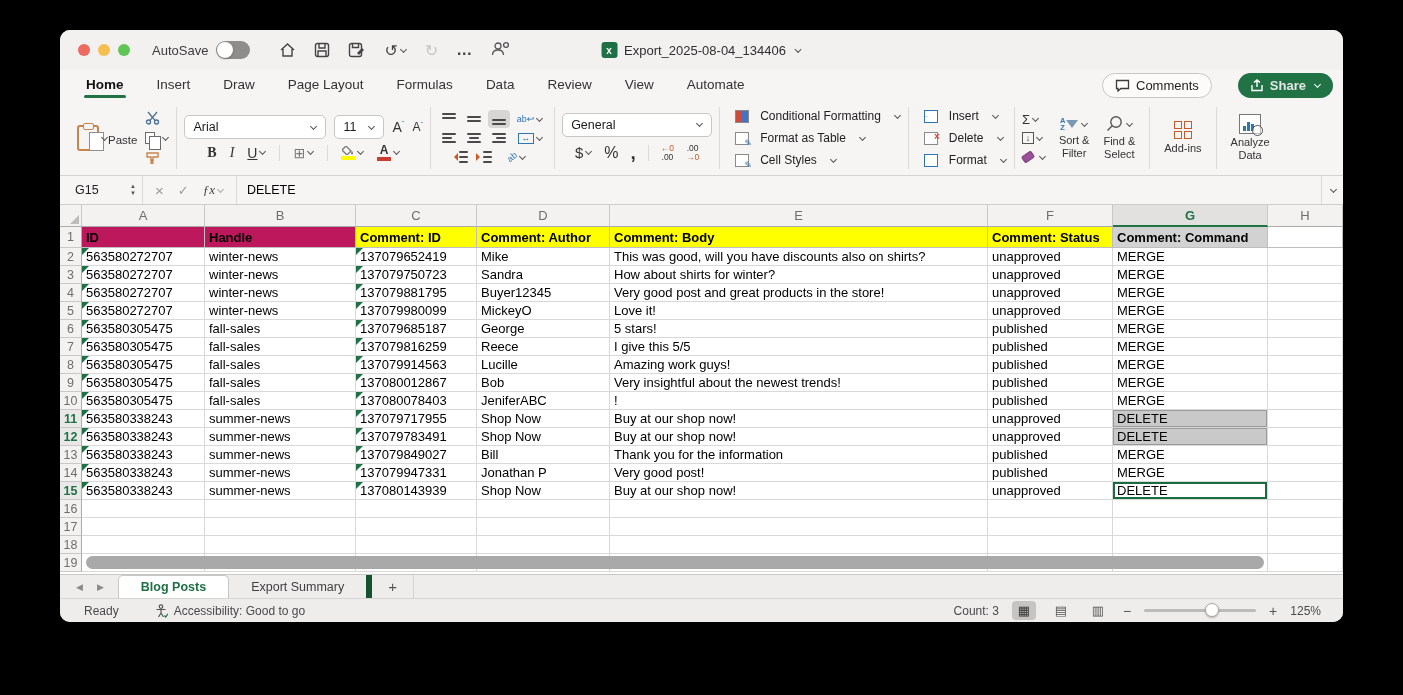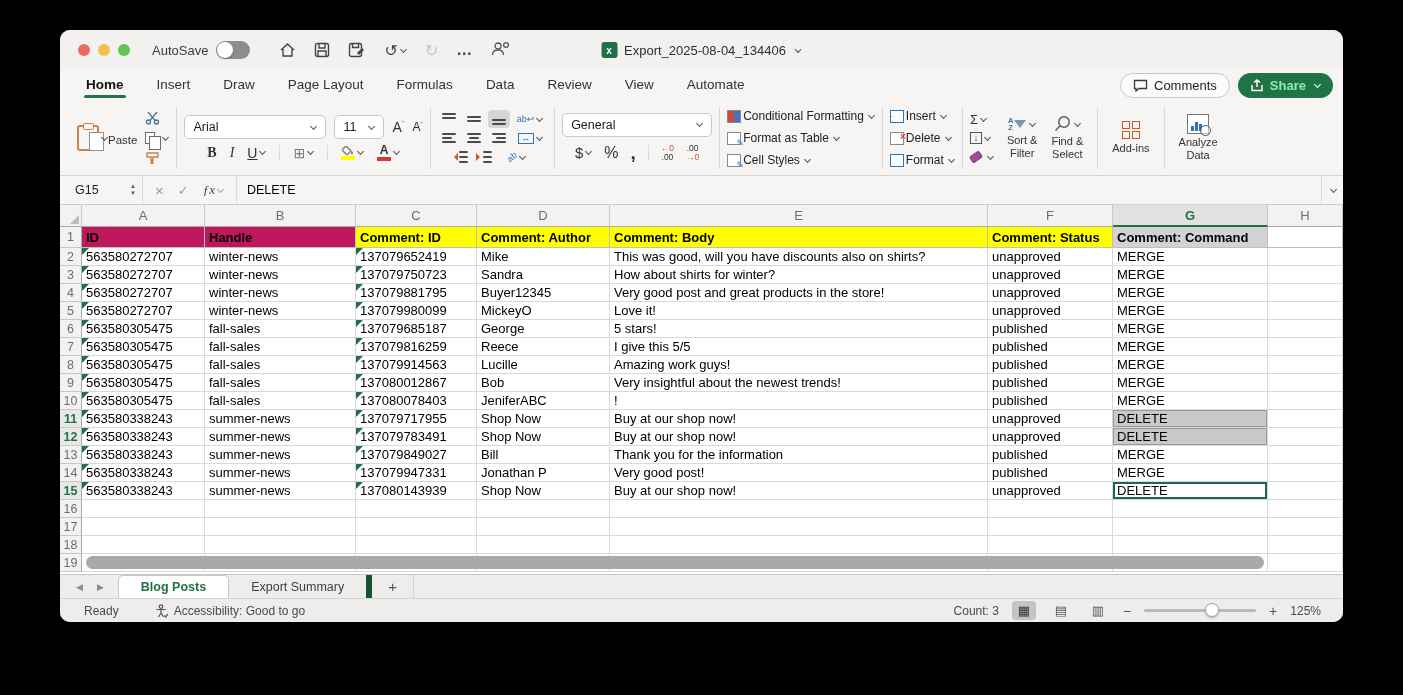--- a/index.html
+++ b/index.html
@@ -20,23 +20,23 @@
   .xlicon { width:16px; height:16px; background:#1E7145; border-radius:3px; color:#fff; font-size:10px; font-weight:bold; display:flex; align-items:center; justify-content:center; }
   .doc-title { font-size:13px; color:#2f2f2f; }
   .search-pill { margin-left:auto; width:282px; height:25px; background:#EAE8E7; border:1px solid #DCDAD8; border-radius:6px; display:flex; align-items:center; padding:0 9px; gap:6px; color:#8E8C8A; font-size:12.5px; }
   .people-ic { margin-left:10px; }
 
   
   .tabrow { height:30px; display:flex; align-items:center; padding-left:24px; flex:none; position:relative; }
   .rtab { font-size:13.5px; color:#333; margin-right:29px; padding:5px 2px 7px; position:relative; cursor:default; }
   .rtab.active { font-weight:bold; color:#111; }
   .rtab.active::after { content:""; position:absolute; left:0; right:0; bottom:1px; height:3px; border-radius:2px; background:#217346; }
-  .tabrow-right { margin-left:auto; display:flex; align-items:center; gap:8px; padding-right:10px; }
+  .tabrow-right { margin-left:auto; display:flex; align-items:center; gap:26px; padding-right:10px; }
   .comments-btn { height:25px; border:1px solid #C9C7C5; background:#FCFBFA; border-radius:13px; display:flex; align-items:center; gap:6px; padding:0 12px; font-size:13px; color:#222; }
-  .share-btn { height:25px; background:#217346; border-radius:13px; display:flex; align-items:center; gap:6px; padding:0 12px; font-size:13px; color:#86efac; font-weight:600; }
+  .share-btn { height:25px; background:#217346; border-radius:13px; display:flex; align-items:center; gap:6px; padding:0 12px; font-size:13px; color:#e5e5e5; font-weight:600; }
 
   
   .ribbon { height:76px; border-bottom:1px solid #D5D3D1; display:flex; align-items:stretch; padding:5px 6px 4px 10px; flex:none; }
   .rgroup { display:flex; align-items:center; padding:0 7px; }
   .rsep { width:1px; background:#DCDAD8; margin:2px 0; }
   .chev { display:inline-block; width:5px; height:5px; border-right:1.4px solid #555; border-bottom:1.4px solid #555; transform:rotate(45deg); margin:0 1px 2px 3px; flex:none; }
   .chev.w { border-color:#fff; }
   .paste { display:flex; flex-direction:row; align-items:center; margin-right:8px; }
   .clipboard { width:22px; height:26px; border:2px solid #C8854B; border-radius:3px; position:relative; background:#F6F5F4; }
   .clipboard::before { content:""; position:absolute; left:4px; top:-4px; width:9px; height:5px; border:1.5px solid #C8854B; border-radius:2px; background:#F6F5F4; }
@@ -67,21 +67,21 @@
   .wrap-ic, .orient-ic { font-size:9px; color:#2E75B6; }
   .merge-ic { width:16px; height:11px; border:1.3px solid #2E75B6; color:#2E75B6; font-size:9px; display:flex; align-items:center; justify-content:center; }
   .ind-ic { position:relative; width:16px; height:12px; }
   .ind-ic i { position:absolute; right:0; height:2px; width:9px; background:#4a4a4a; border-radius:1px; }
   .ind-ic i:nth-child(1){top:0;} .ind-ic i:nth-child(2){top:5px;} .ind-ic i:nth-child(3){top:10px;}
   .ind-ic::before { content:""; position:absolute; left:0; top:2px; border:4px solid transparent; }
   .ind-ic.out::before { border-right-color:#C75B28; left:-2px; }
   .ind-ic.in::before { border-left-color:#C75B28; }
   .numfmt { width:150px; }
   .dec-ic { display:flex; flex-direction:column; align-items:center; font-size:8.5px; line-height:1.05; color:#333; }
-  .style-row { display:flex; align-items:center; gap:2px; height:20px; font-size:12px; color:#222; white-space:nowrap; }
+  .style-row { display:flex; align-items:center; gap:11px; height:20px; font-size:12px; color:#222; white-space:nowrap;margin-left:8px; }
   .sq-ic { width:14px; height:13px; border:1.2px solid #8a8a8a; position:relative; flex:none; background:#fff; }
   .sq-ic.cf { background:linear-gradient(90deg,#D04A3A 50%,#4472C4 50%); }
   .sq-ic.ft::after, .sq-ic.cs::after { content:"✎"; position:absolute; right:-4px; bottom:-4px; font-size:9px; color:#2E75B6; }
   .sq-ic.grid { background:linear-gradient(#fff,#fff), repeating-linear-gradient(0deg,#9ab6d4 0 1px,transparent 1px 6px); }
   .sq-ic.ins { border-color:#2E75B6; } .sq-ic.ins::after { content:"←"; position:absolute; left:-3px; top:0px; font-size:8px; color:#2E75B6; }
   .sq-ic.del::after { content:"×"; position:absolute; right:-3px; top:-2px; font-size:10px; color:#D04A3A; font-weight:bold; }
   .sq-ic.fmt { border-color:#2E75B6; }
   .edit-col { display:flex; flex-direction:column; justify-content:center; gap:3px; margin-right:6px; }
   .edit-mini { display:flex; align-items:center; height:16px; font-size:13px; color:#333; }
   .downbox { width:12px; height:12px; border:1.2px solid #555; font-size:9px; display:flex; align-items:center; justify-content:center; color:#333; }

